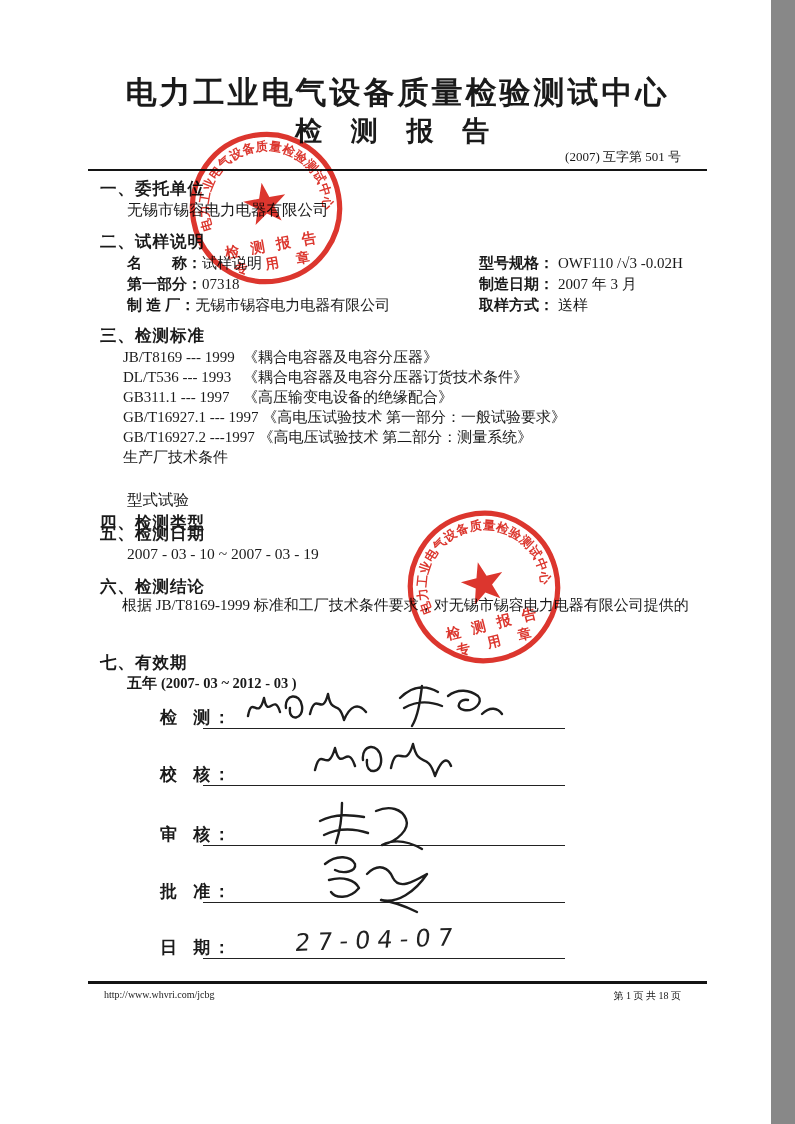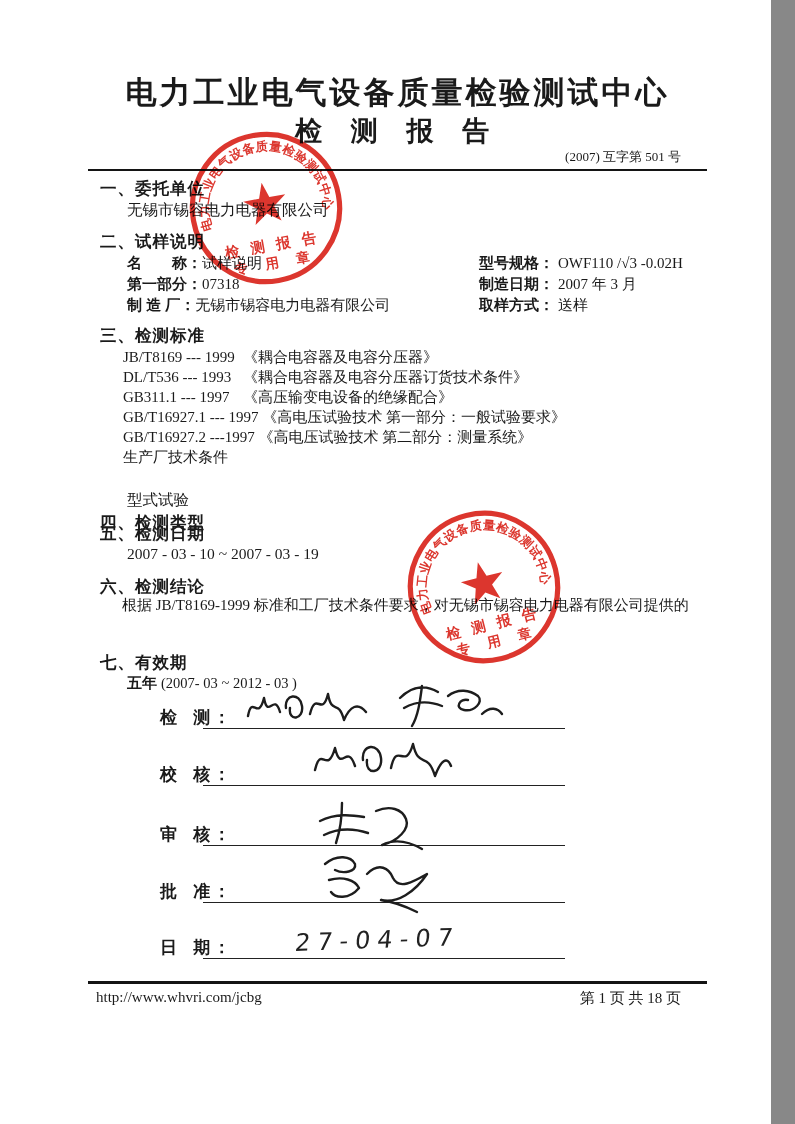--- a/index.html
+++ b/index.html
@@ -20,21 +20,21 @@
   .row{white-space:nowrap;}
   .std-row{white-space:nowrap;font-size:15px;line-height:20px;}
   .std-code{display:inline-block;width:120px;}
   .std-title{display:inline-block;}
   .concl{width:616px;font-size:15px;line-height:25px;}
   .indent{text-indent:30px;}
   .sig-label{font-family:Liberation Mono, monospace;font-weight:700;font-size:17px;letter-spacing:3px;}
   .sig-line{border-bottom:1.6px solid #222;}
   .handwrite{font-family:"DejaVu Sans", sans-serif;font-size:24px;letter-spacing:7px;color:#222;
              transform:rotate(-2deg) skewX(-8deg);}
-  .footer-t{font-size:15px;}
+  .footer-t{font-size:10px;margin-left:8px;}
   .stamp{mix-blend-mode:multiply;opacity:0.92;}
   .stamp svg{display:block;}
   .sig-svg path{fill:none;stroke:#1d1d1d;stroke-width:2.4;stroke-linecap:round;stroke-linejoin:round;}
 </style>
 </head>
 <body>
 
 <div class="page">
 
   <div class="abs org-title">电力工业电气设备质量检验测试中心</div>
@@ -88,21 +88,21 @@
 
   <div class="abs sec-h" style="left:100px;top:523px;">五、检测日期</div>
   <div class="abs body-t" style="left:127px;top:545px;">2007 - 03 - 10 ~ 2007 - 03 - 19</div>
 
   <div class="abs sec-h" style="left:100px;top:576px;">六、检测结论</div>
   <div class="abs concl indent" style="left:92px;top:593px;">根据 JB/T8169-1999 标准和工厂技术条件要求，对无锡市锡容电力电器有限公司提供的</div>
 
   <div class="abs sec-h" style="left:100px;top:652px;">七、有效期</div>
   <div class="abs row" style="left:127px;top:674px;">
     <span class="lbl">五年</span>
-    <span class="val" style="font-size:14.5px;">(2007- 03 ~ 2012 - 03 )</span>
+    <span class="val" style="font-size:14.5px;font-weight:bold;">(2007- 03 ~ 2012 - 03 )</span>
   </div>
 
   <div class="abs sig-label" style="left:160px;top:706px;">检  测：</div>
   <div class="abs sig-line" style="left:203px;top:682px;width:362px;height:46px;"></div>
   <svg class="abs sig-svg" style="left:240px;top:682px;" width="140" height="48" viewBox="0 0 140 48">
     <path d="M8,34 C12,12 18,40 24,16 C28,38 34,10 40,30 M46,26 C44,12 60,10 62,24 C64,38 48,40 50,26 M70,32 C76,8 82,36 88,12 C92,34 98,16 104,38 C110,24 118,20 126,30"></path>
   </svg>
   <svg class="abs sig-svg" style="left:390px;top:678px;" width="120" height="52" viewBox="0 0 120 52">
     <path d="M10,20 C24,6 38,8 48,14 M14,30 C28,22 42,24 52,28 M32,8 C30,24 28,38 22,48 M58,18 C68,10 80,12 88,18 C94,24 84,34 74,32 C64,30 70,20 78,22 M92,36 C100,28 108,30 112,36"></path>
   </svg>

